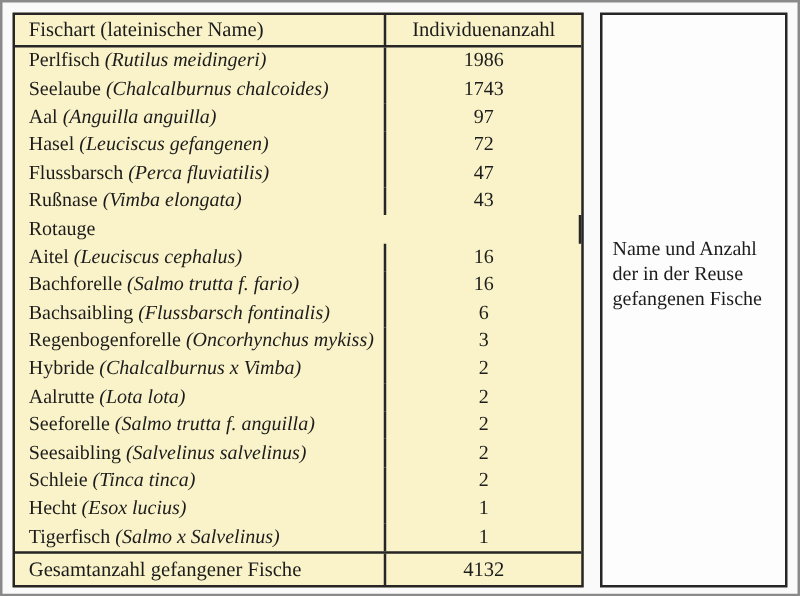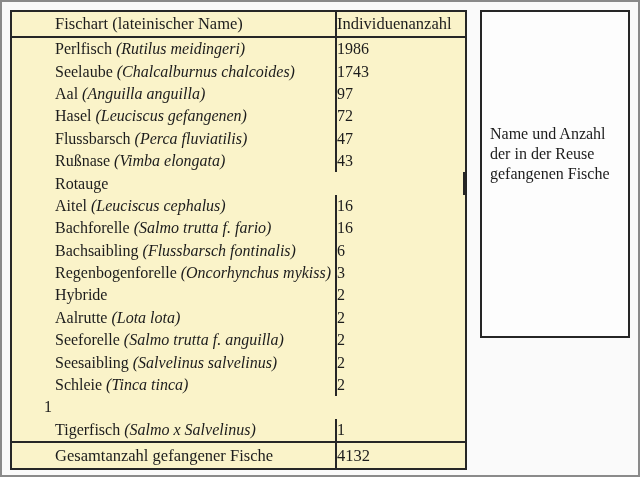--- a/index.html
+++ b/index.html
@@ -24,37 +24,37 @@
     border: 2px solid #262626;
     display: flex;
     flex-direction: column;
     color: #1c1c1c;
   }
 
   .trow {
     display: flex;
     align-items: center;
     min-height: 0;
-    padding-left: 32px;
   }
 
   .cell-name {
     flex: 1;
     border-right: 2px solid #262626;
     padding-left: 11px;
     align-self: stretch;
     display: flex;
     align-items: center;
     white-space: nowrap;
     overflow: hidden;
   }
 
   .cell-count {
-    width: 128px;
+    width: 156px;
     flex: none;
+    text-align: center;
   }
 
   .thead {
     flex: none;
     height: 26px;
     border-bottom: 2px solid #262626;
     font-size: 16.5px;
   }
 
   .tbody {
@@ -73,21 +73,21 @@
     font-size: 16.5px;
   }
 
   .latin { font-style: italic; }
 
   .caption-box {
     position: absolute;
     left: 478px;
     top: 8px;
     width: 150px;
-    height: 328px;
+    height: 460px;
     background: #fdfdfd;
     border: 2px solid #262626;
     display: flex;
     align-items: center;
     padding: 0 8px 40px 8px;
     color: #1c1c1c;
   }
 
   .caption-text {
     font-size: 16px;
@@ -178,20 +178,21 @@
         <div class="trow">
           <div class="cell-name">
             <span>Regenbogenforelle&nbsp;</span>
             <span class="latin">(Oncorhynchus mykiss)</span>
           </div>
           <div class="cell-count">3</div>
         </div>
         <div class="trow">
           <div class="cell-name">
             <span>Hybride&nbsp;</span>
+            <span class="latin">(Chalcalburnus x Vimba)</span>
           </div>
           <div class="cell-count">2</div>
         </div>
         <div class="trow">
           <div class="cell-name">
             <span>Aalrutte&nbsp;</span>
             <span class="latin">(Lota lota)</span>
           </div>
           <div class="cell-count">2</div>
         </div>
@@ -210,20 +211,24 @@
           <div class="cell-count">2</div>
         </div>
         <div class="trow">
           <div class="cell-name">
             <span>Schleie&nbsp;</span>
             <span class="latin">(Tinca tinca)</span>
           </div>
           <div class="cell-count">2</div>
         </div>
         <div class="trow">
+          <div class="cell-name">
+            <span>Hecht&nbsp;</span>
+            <span class="latin">(Esox lucius)</span>
+          </div>
           <div class="cell-count">1</div>
         </div>
         <div class="trow">
           <div class="cell-name">
             <span>Tigerfisch&nbsp;</span>
             <span class="latin">(Salmo x Salvelinus)</span>
           </div>
           <div class="cell-count">1</div>
         </div>
       </div>

